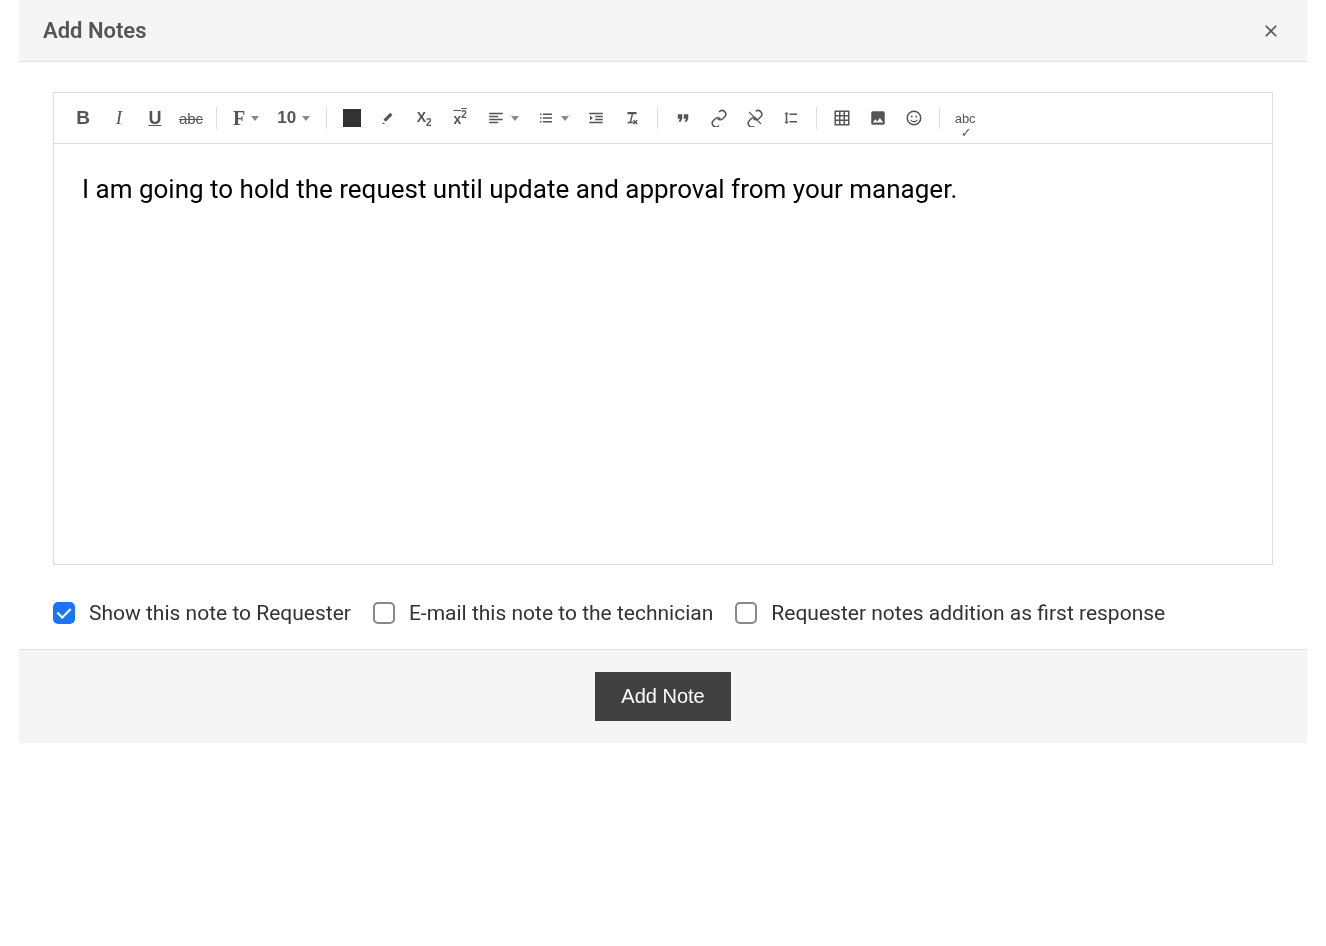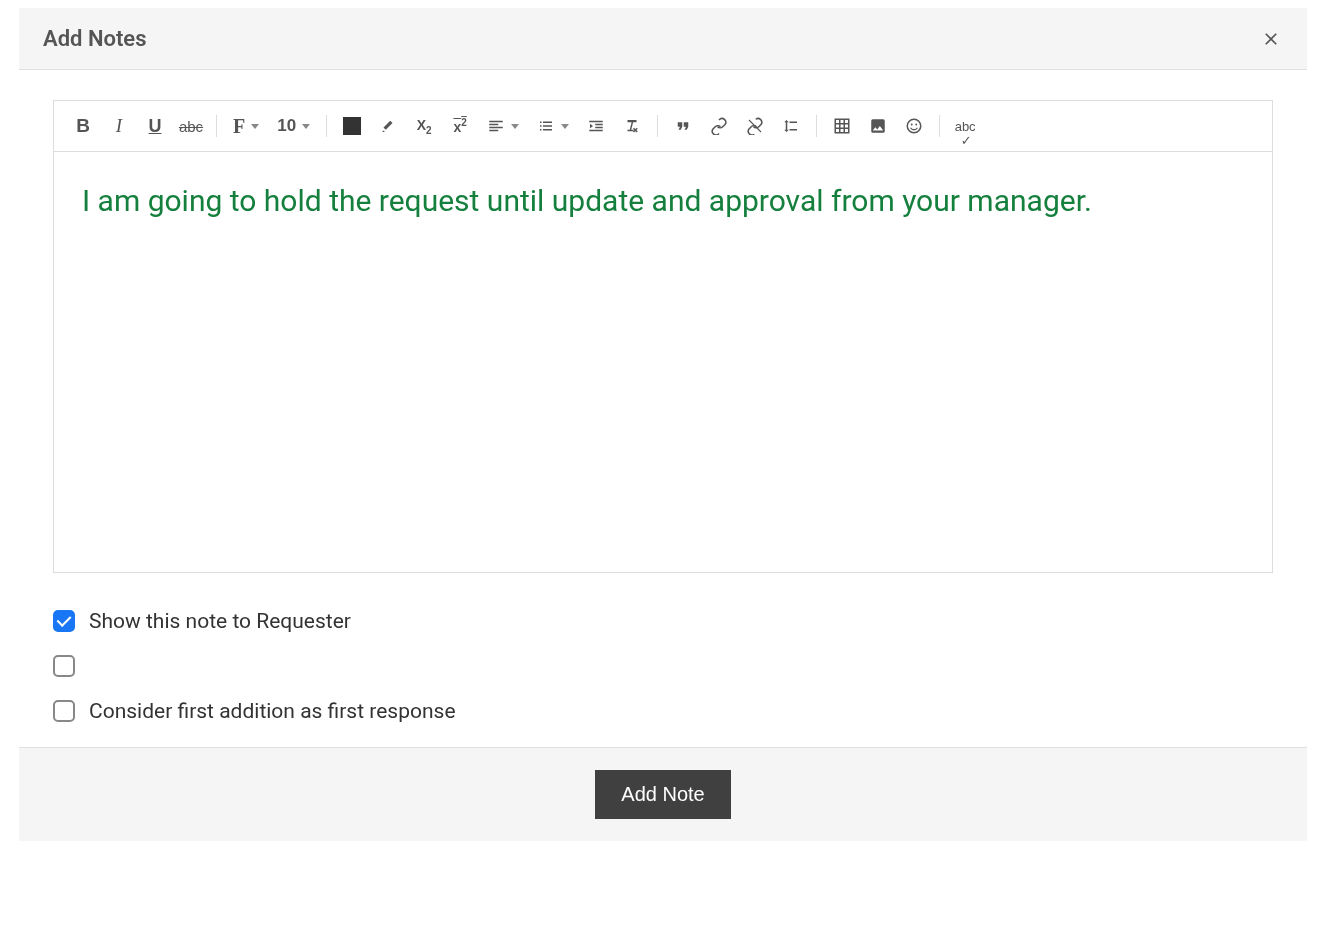--- a/index.html
+++ b/index.html
@@ -1,38 +1,38 @@
 <!DOCTYPE html>
 <html><head>
   <meta charset="utf-8">
   <style>
     * { margin:0; padding:0; box-sizing:border-box; }
     body { font-family:-apple-system,BlinkMacSystemFont,"Segoe UI",Roboto,Arial,sans-serif; background:#fff; color:#333; }
-    .modal { width:1288px; margin:8px auto; background:#fff; }
+    .modal { width:1288px; margin:0 auto; background:#fff; }
     .modal-header { display:flex; align-items:center; justify-content:space-between; padding:18px 24px; background:#f5f5f5; border-bottom:1px solid #e0e0e0; }
     .modal-title { font-size:22px; font-weight:600; color:#555; }
     .close-btn { width:24px; height:24px; display:flex; align-items:center; justify-content:center; cursor:pointer; background:none; border:none; }
     .close-btn svg { width:20px; height:20px; fill:#555; }
 
     .modal-body { padding:30px 34px 24px; background:#fff; }
 
     .editor { border:1px solid #ddd; }
     .toolbar { display:flex; align-items:center; gap:2px; padding:10px 12px; border-bottom:1px solid #ddd; background:#fff; flex-wrap:nowrap; }
     .tool-btn { width:34px; height:30px; display:flex; align-items:center; justify-content:center; cursor:pointer; background:none; border:none; color:#555; font-size:17px; }
     .tool-btn.wide { width:auto; padding:0 8px; gap:4px; }
     .tool-btn svg { width:18px; height:18px; fill:#555; }
     .tool-sep { width:1px; height:22px; background:#ddd; margin:0 6px; }
     .font-letter { font-size:20px; font-weight:700; font-family:Georgia,serif; }
     .caret-down { width:0; height:0; border-left:4px solid transparent; border-right:4px solid transparent; border-top:5px solid #888; margin-left:2px; }
     .size-num { font-size:17px; font-weight:700; }
     .color-swatch { width:18px; height:18px; background:#333; }
 
-    .editor-content { min-height:420px; padding:26px 28px; font-size:30px; color:#15803d; outline:none; line-height:1.5; }
+    .editor-content { min-height:420px; padding:26px 28px; font-size:26px; color:#000000; outline:none; line-height:1.5; }
 
-    .options { margin-top:36px; display:flex; flex-direction:column; gap:22px; }
+    .options { margin-top:36px; display:flex; flex-direction:row; gap:22px; }
     .checkbox-row { display:flex; align-items:center; gap:14px; font-size:21px; color:#333; cursor:pointer; }
     .chk { width:22px; height:22px; border:2px solid #888; border-radius:5px; display:flex; align-items:center; justify-content:center; flex-shrink:0; }
     .chk.checked { background:#1976f5; border-color:#1976f5; }
     .chk.checked::after { content:""; width:6px; height:11px; border:solid #fff; border-width:0 2.5px 2.5px 0; transform:rotate(45deg); margin-top:-3px; }
 
     .modal-footer { display:flex; justify-content:center; padding:22px 0; background:#f5f5f5; border-top:1px solid #e0e0e0; }
     .primary-btn { background:#404040; color:#fff; border:none; padding:13px 26px; font-size:20px; font-weight:500; cursor:pointer; }
 
     .sub-sup { font-size:14px; font-weight:600; position:relative; }
     .strike { text-decoration:line-through; font-size:15px; }
@@ -162,24 +162,25 @@
       <div class="editor-content" contenteditable="true" style="">I am going to hold the request until update and approval from your manager.</div>
     </div>
 
     <div class="options">
       <label class="checkbox-row">
         <span class="chk checked"></span>
         <span>Show this note to Requester</span>
       </label>
       <label class="checkbox-row">
         <span class="chk"></span>
+        <span>E-mail this note to the technician</span>
       </label>
       <label class="checkbox-row">
         <span class="chk"></span>
-        <span>Consider first addition as first response</span>
+        <span>Requester notes addition as first response</span>
       </label>
     </div>
   </div>
 
   <div class="modal-footer">
     <button class="primary-btn">Add Note</button>
   </div>
 </div>
 
 </body></html>

